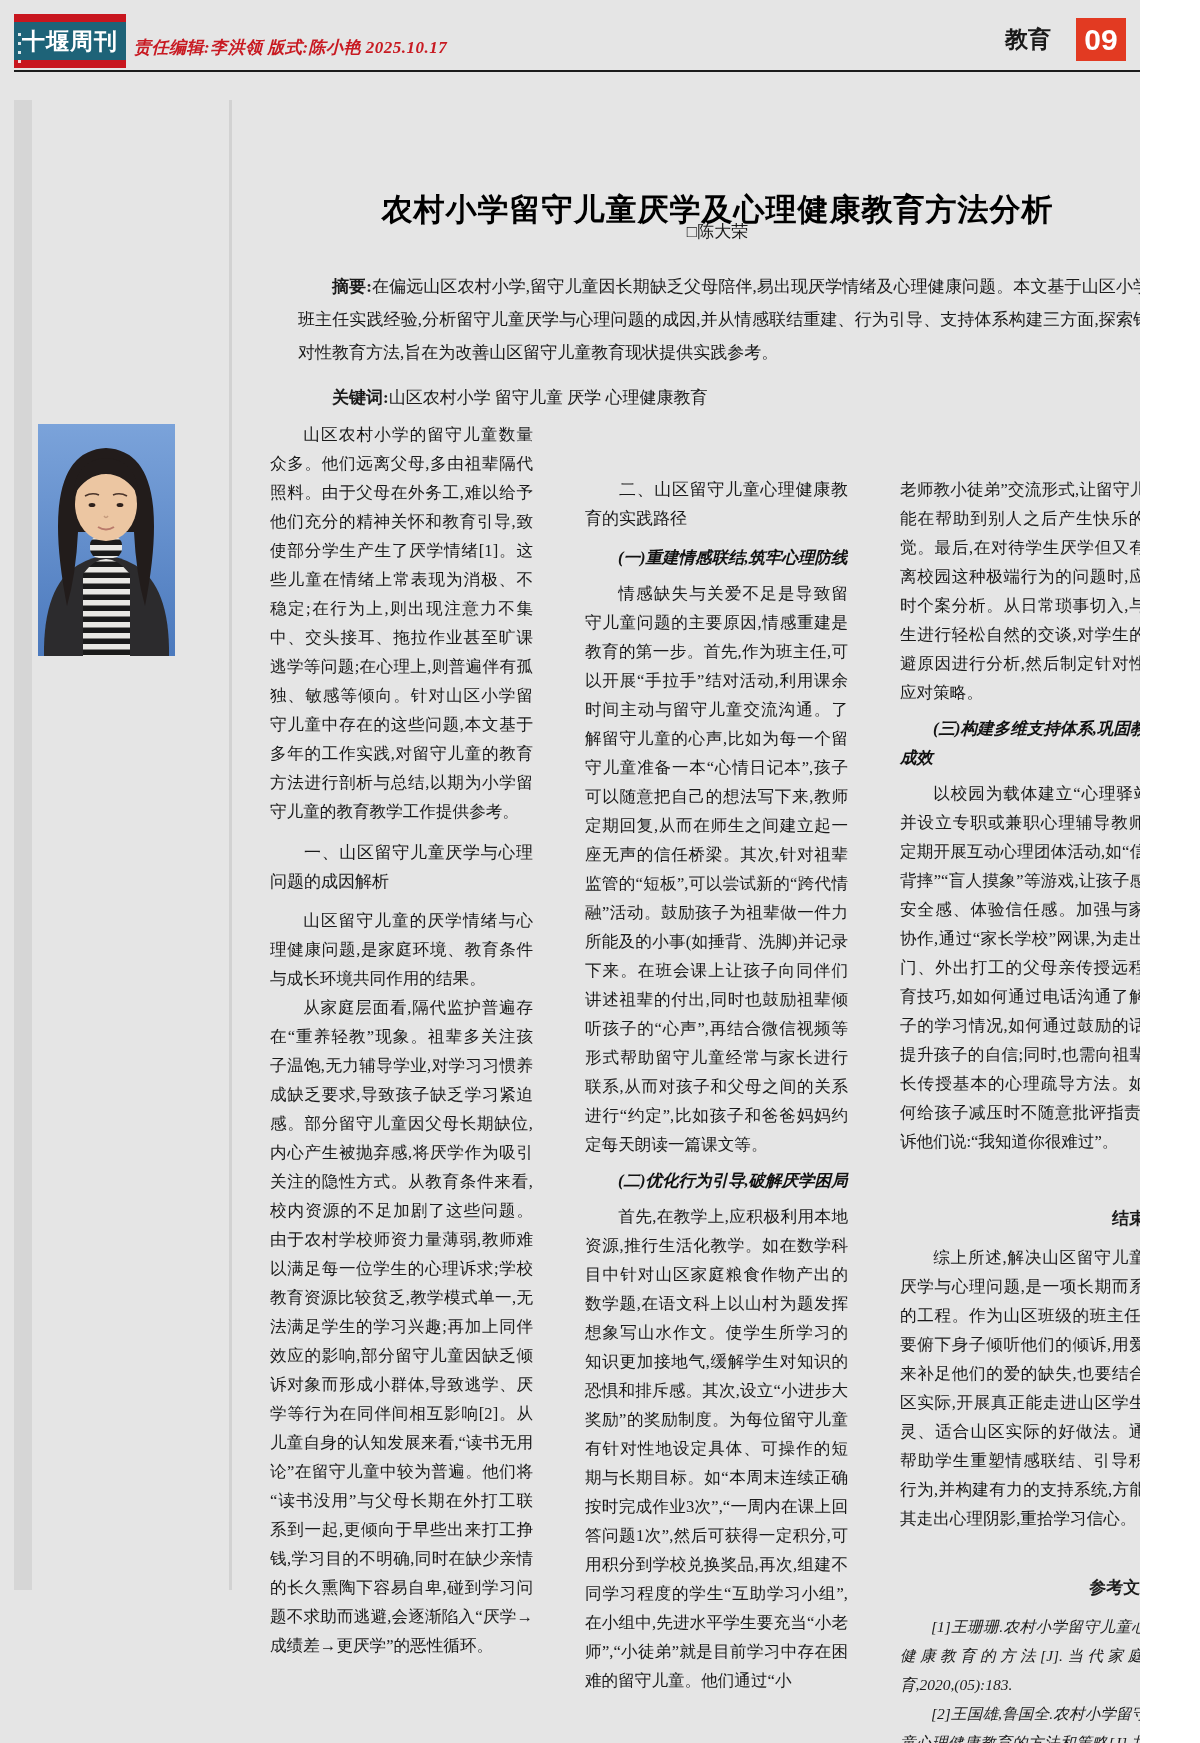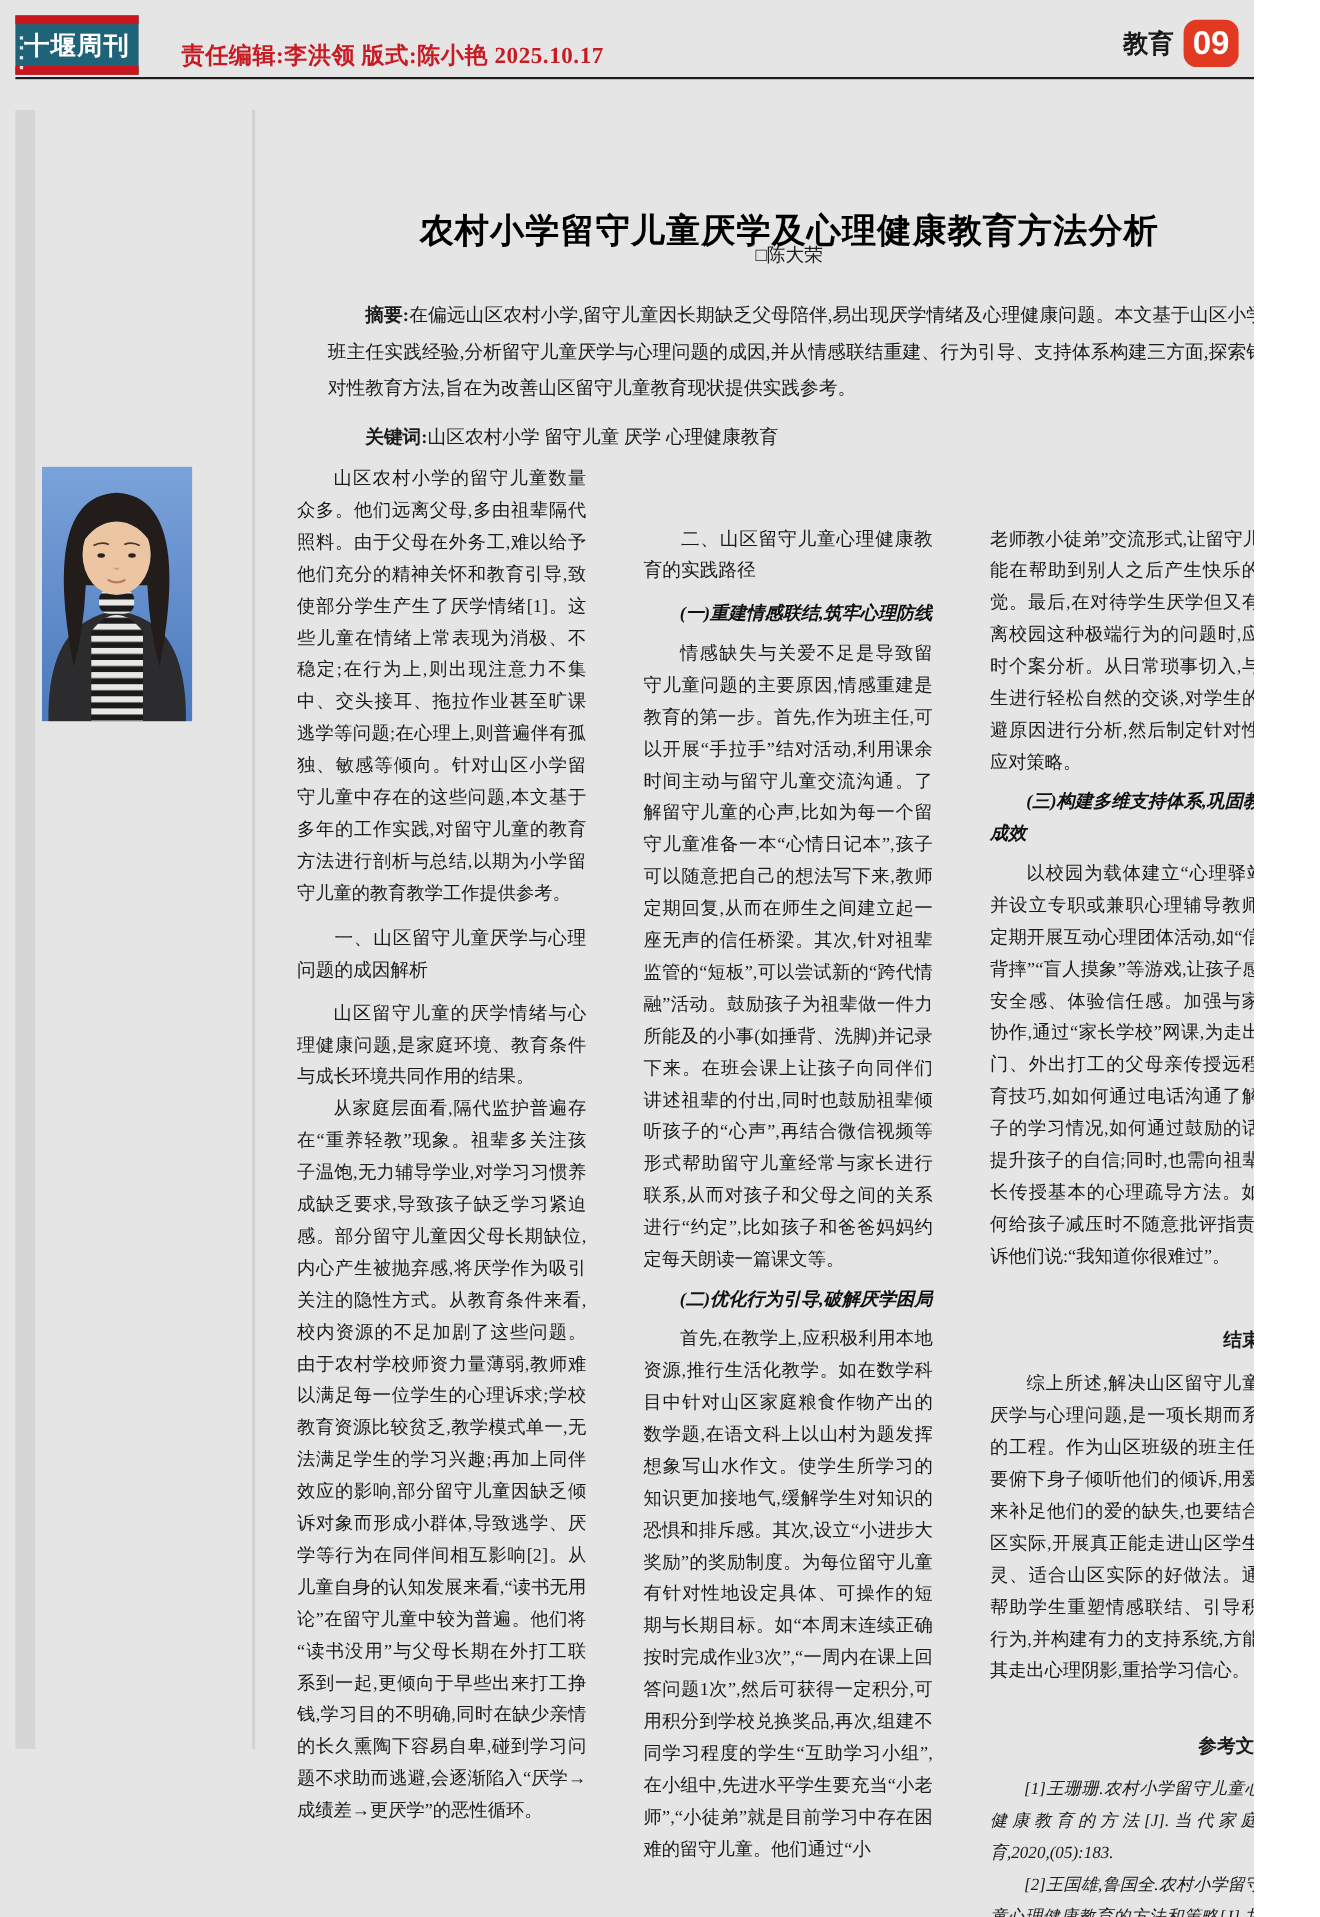--- a/index.html
+++ b/index.html
@@ -8,27 +8,27 @@
 
   
   .masthead{position:absolute;left:14px;top:14px;width:112px;height:54px;
             background:#1e6378;display:flex;align-items:center;justify-content:center;
             border-top:8px solid #c8161e;border-bottom:8px solid #c8161e;box-sizing:border-box;}
   .masthead-text{color:#fff;font-weight:bold;font-size:23px;letter-spacing:1px;
                  font-family:"Liberation Serif", serif;}
   .logo-side{position:absolute;left:4px;top:11px;width:4px;height:30px;
              display:flex;flex-direction:column;justify-content:space-between;}
   .logo-side i{display:block;width:3px;height:3px;background:#ffffff;opacity:.85;}
-  .editor-line{position:absolute;left:134px;top:36px;color:#c81a22;font-size:21px;
-               font-weight:bold;letter-spacing:.5px;margin-left:31px;}
+  .editor-line{position:absolute;left:134px;top:36px;color:#c81a22;font-size:17px;
+               font-weight:bold;font-style:italic;letter-spacing:.5px;}
   .section-wrap{position:absolute;right:14px;top:18px;display:flex;align-items:center;gap:9px;}
   .section-label{font-family:"Liberation Sans", sans-serif;font-weight:bold;font-size:23px;color:#1a1a1a;}
-  .page-badge{width:50px;height:43px;background:#e23a22;border-radius:12px;color:#fff;
+  .page-badge{width:50px;height:43px;background:#e23a22;border-radius:0;color:#fff;
               font-family:"Liberation Sans", sans-serif;font-weight:bold;font-size:30px;
-              display:flex;align-items:center;justify-content:center;}
+              display:flex;align-items:center;justify-content:center;margin-left:16px;}
   .header-rule{position:absolute;left:14px;top:70px;width:1172px;height:2px;background:#1c1c1c;}
 
   
   .side-strip{position:absolute;left:14px;top:100px;width:18px;height:1490px;background:#d6d6d6;}
   .col-rule{position:absolute;left:229px;top:100px;width:3px;height:1490px;background:#d2d2d2;}
 
   .portrait{position:absolute;left:38px;top:424px;width:137px;height:232px;overflow:hidden;}
   .portrait svg{display:block;}
 
   .caption{position:absolute;left:30px;top:668px;width:158px;

